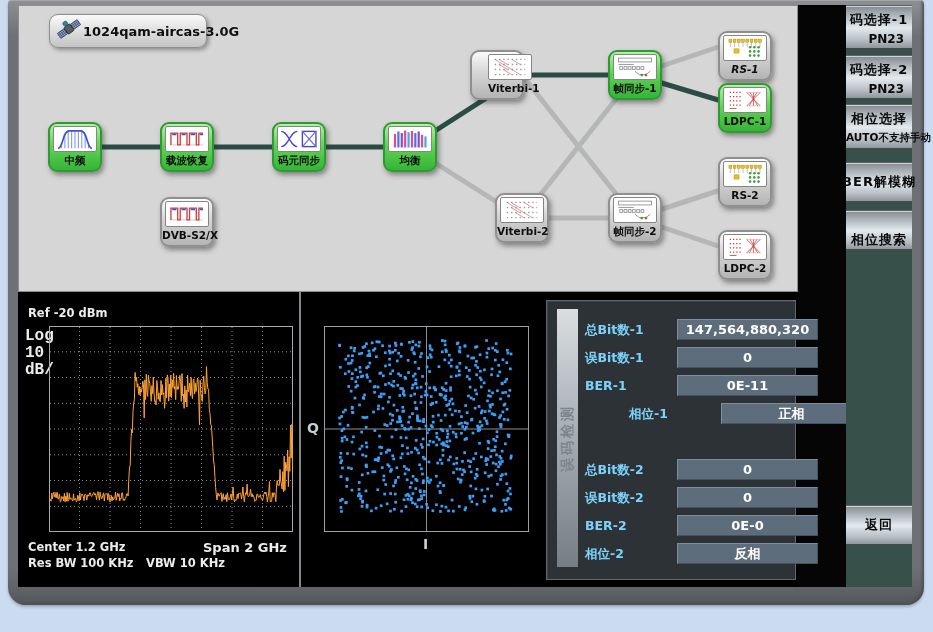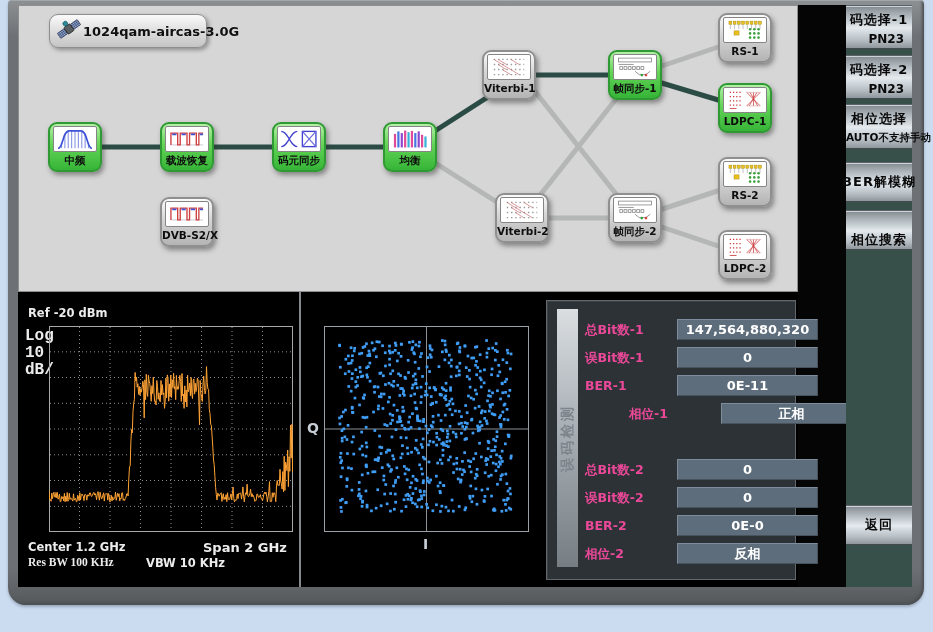--- a/index.html
+++ b/index.html
@@ -49,41 +49,41 @@
   
   .bottom-row{flex:1;display:flex;background:#000;}
   .spectrum-panel{width:281px;position:relative;background:#000;}
   .vdivider{width:2px;background:#84888c;}
   .constellation-panel{width:240px;position:relative;background:#000;}
   .spec-ref{position:absolute;left:10px;top:14px;color:#ececec;font-weight:bold;font-size:11.5px;}
   .spec-left{position:absolute;left:7px;top:36px;color:#ececec;font-weight:bold;font-size:16px;line-height:17px;font-family:Liberation Mono, monospace;}
   .spec-plot{position:absolute;left:31px;top:34px;width:244px;height:206px;}
   .spec-center{position:absolute;left:10px;top:248px;color:#ececec;font-weight:bold;font-size:11.5px;}
   .spec-span{position:absolute;left:185px;top:248px;color:#ececec;font-weight:bold;font-size:13px;}
-  .spec-rbw{position:absolute;left:10px;top:264px;color:#ececec;font-weight:bold;font-size:11.5px;font-family:Liberation Serif, serif;}
+  .spec-rbw{position:absolute;left:10px;top:264px;color:#ececec;font-weight:bold;font-size:11.5px;}
   .spec-vbw{position:absolute;left:128px;top:264px;color:#ececec;font-weight:bold;font-size:11.5px;}
   .const-plot{position:absolute;left:23px;top:34px;width:205px;height:206px;}
   .q-label{position:absolute;left:6px;top:128px;color:#c6ced6;font-size:14px;font-weight:bold;}
   .i-label{position:absolute;left:122px;top:244px;color:#c6ced6;font-size:14px;font-weight:bold;}
   
   .ber-panel{
     flex:1;margin:8px 2px 7px 5px;background:#2d3236;border:1px solid #61676c;
     position:relative;box-shadow:inset 1px 1px 0 #3c4246;
   }
   .ber-bar{
     position:absolute;left:10px;top:8px;width:21px;height:258px;
     background:linear-gradient(180deg,#dadee1 0%,#a9b0b6 45%,#767d83 100%);
   }
   .ber-bar-text{
     position:absolute;left:50%;top:50%;
     transform:translate(-50%,-50%) rotate(-90deg);
     white-space:nowrap;font-size:14px;font-weight:bold;color:#7d858b;letter-spacing:3px;
   }
   .ber-row{position:absolute;left:38px;width:205px;height:22px;}
-  .ber-label{position:absolute;left:0;top:3px;font-size:12.5px;font-weight:bold;color:#ec4899;white-space:nowrap;}
+  .ber-label{position:absolute;left:0;top:3px;font-size:12.5px;font-weight:bold;color:#7dd3fc;white-space:nowrap;}
   .ber-value{
     position:absolute;left:92px;top:0;width:141px;height:21px;box-sizing:border-box;
     background:#5e6d7b;border:1px solid #7e8d9b;border-bottom-color:#47525c;border-right-color:#47525c;
     color:#ffffff;font-weight:bold;font-size:13px;text-align:center;line-height:19px;white-space:nowrap;
   }
   
   .sidebar{flex:1;background:#375049;position:relative;margin-left:42px;}
   .side-btn{
     position:absolute;left:0;width:100%;box-sizing:border-box;cursor:pointer;
     background:linear-gradient(180deg,#82898e 0%,#a9b1b7 20%,#e4eaee 52%,#b5bdc3 82%,#8f979d 100%);
@@ -188,21 +188,21 @@
             <div class="pnode inactive" style="left: 141px; top: 191px;">
               <div class="pnode-icon">
                 <svg viewBox="0 0 44 26" width="40" height="22">
                   <path d="M3 20 h38" stroke="#aab" stroke-width="0.7"></path>
                   <path d="M3 20 V6 H11 V20 H14 V6 H22 V20 H25 V6 H33 V20 H36 V6 H41" fill="none" stroke="#cf4040" stroke-width="1.6"></path>
                   <path d="M4.5 7.5 h5 M15.5 7.5 h5 M26.5 7.5 h5 M37 7.5 h4" stroke="#4353cf" stroke-width="2"></path>
                 </svg>
               </div>
               <div class="pnode-label">DVB-S2/X</div>
             </div>
-            <div class="pnode inactive" style="left: 463px; top: 44px;">
+            <div class="pnode inactive" style="left: 451px; top: 44px; padding-left: 16px;">
               <div class="pnode-icon">
                 <svg viewBox="0 0 44 26" width="40" height="22">
                   <path d="M4 4 H40 M4 10 H40 M4 16 H40 M4 22 H40" stroke="#9a9a9a" stroke-width="1.7" stroke-dasharray="1.7,3.3" fill="none"></path>
                   <path d="M4 4 L14 10 L24 16 L34 22 M9 4 L19 10 M14 16 L24 22 M9 10 L19 16 M24 4 L34 10" stroke="#c46a6a" stroke-width="0.8" fill="none"></path>
                 </svg>
               </div>
               <div class="pnode-label">Viterbi-1</div>
             </div>
             <div class="pnode inactive" style="left: 476px; top: 187px;">
               <div class="pnode-icon">
@@ -232,21 +232,21 @@
                   <rect x="2.5" y="2.5" width="39" height="4.5" fill="none" stroke="#8a8a8a" stroke-width="1"></rect>
                   <path d="M2.5 10 h18" stroke="#8a8a8a" stroke-width="1"></path>
                   <path d="M4 12.5 h3.4 v3.4 h-3.4 z M9 12.5 h3.4 v3.4 h-3.4 z M14 12.5 h3.4 v3.4 h-3.4 z M19 12.5 h3.4 v3.4 h-3.4 z M24 12.5 h3.4 v3.4 h-3.4 z M29 12.5 h3.4 v3.4 h-3.4 z" fill="none" stroke="#7d7d7d" stroke-width="0.9"></path>
                   <path d="M22 18 l5 4 h8 l5 -4" stroke="#777" stroke-width="0.9" fill="none"></path>
                   <circle cx="30" cy="22.5" r="1.6" fill="#3ba03b"></circle>
                   <circle cx="35" cy="22.5" r="1.6" fill="#cf4545"></circle>
                 </svg>
               </div>
               <div class="pnode-label">帧同步-2</div>
             </div>
-            <div class="pnode inactive" style="left: 699px; top: 7px;">
+            <div class="pnode inactive" style="left: 699px; top: 25px; font-style: italic;">
               <div class="pnode-icon">
                 <svg viewBox="0 0 44 26" width="40" height="22">
                   <g fill="#e8c020" stroke="#a08810" stroke-width="0.5">
                     <rect x="3" y="2.5" width="3.4" height="3.8"></rect>
                     <rect x="8" y="2.5" width="3.4" height="3.8"></rect>
                     <rect x="13" y="2.5" width="3.4" height="3.8"></rect>
                     <rect x="18" y="2.5" width="3.4" height="3.8"></rect>
                     <rect x="23" y="2.5" width="3.4" height="3.8"></rect>
                     <rect x="28" y="2.5" width="3.4" height="3.8"></rect>
                     <rect x="33" y="2.5" width="3.4" height="3.8"></rect>

